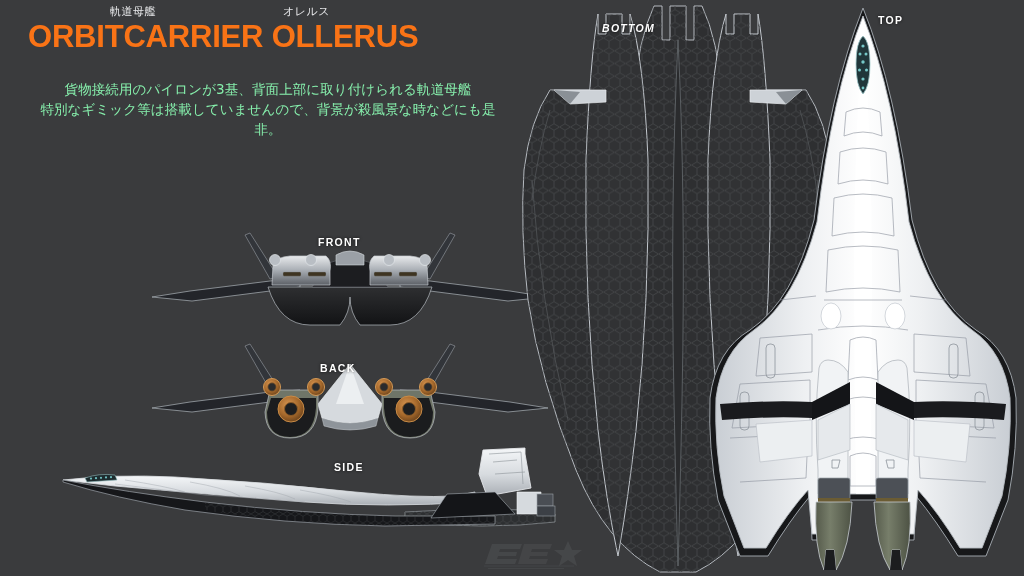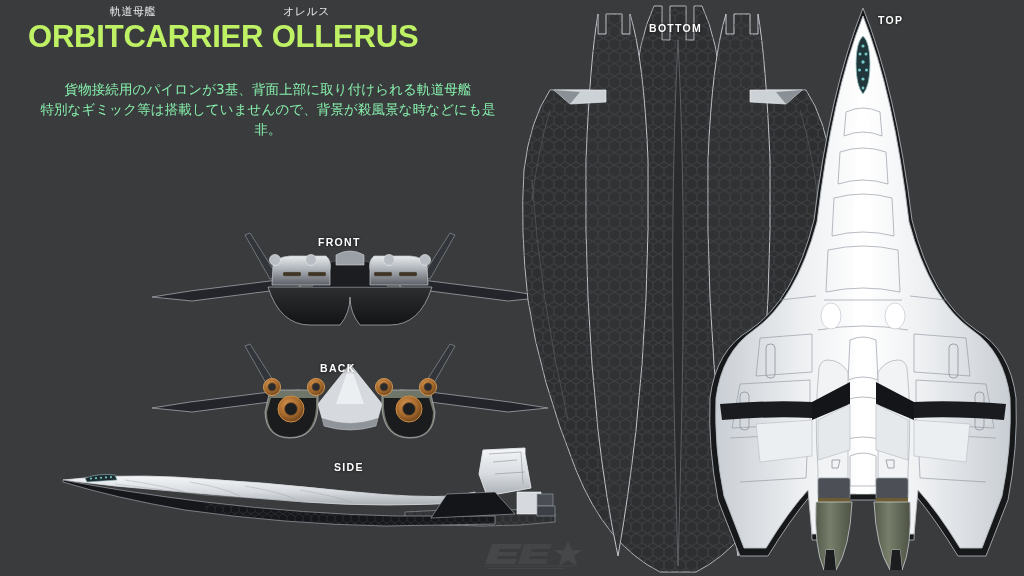--- a/index.html
+++ b/index.html
@@ -15,21 +15,21 @@
   
   #titleblock{position:absolute;left:28px;top:4px;width:500px;}
   .ruby-row{position:relative;height:16px;}
   .ruby{
     position:absolute;color:#e9eaec;font-size:11px;letter-spacing:.5px;
     font-family:"DejaVu Sans","Liberation Sans",sans-serif;white-space:nowrap;
   }
   #ruby-a{left:82px;top:0px;}
   #ruby-b{left:255px;top:0px;}
   #maintitle{
-    color:#bef264;font-size:31px;font-weight:700;letter-spacing:-0.2px;
+    color:#f97316;font-size:31px;font-weight:700;letter-spacing:-0.2px;
     line-height:34px;margin:0;white-space:nowrap;
     font-family:"Liberation Sans","DejaVu Sans",sans-serif;
   }
   #subtext{
     margin-top:25px;color:#86efac;font-size:13.5px;line-height:20px;
     font-family:"DejaVu Sans","Liberation Sans",sans-serif;
     text-align:center;width:480px;letter-spacing:.1px;
   }
 
   
@@ -275,21 +275,21 @@
     <path d="M44,90 L70,92 L60,104 Z" fill="#8a9096"></path>
     <path d="M292,90 L266,92 L276,104 Z" fill="#8a9096"></path>
 
     <g stroke="#5b5e62" stroke-width="0.8" fill="none" opacity="0.8">
       <path d="M22,180 Q30,300 58,420"></path>
       <path d="M308,180 Q300,300 272,420"></path>
       <path d="M40,110 Q28,150 22,200"></path>
       <path d="M290,110 Q302,150 308,200"></path>
     </g>
   </svg>
-  <div class="vlabel" style="left:649px;top:22px;">BOTTOM</div>
+  <div class="vlabel" style="left:602px;top:22px;font-style:italic;">BOTTOM</div>
 
   <svg class="artsvg" style="left:700px;top:0px;" width="324" height="576" viewBox="0 0 324 576">
 
     <path d="M163,8
              Q196,90 212,220
              Q232,300 276,330
              Q310,350 316,398
              Q318,448 308,500
              L286,556 L258,556
              Q236,520 216,496

